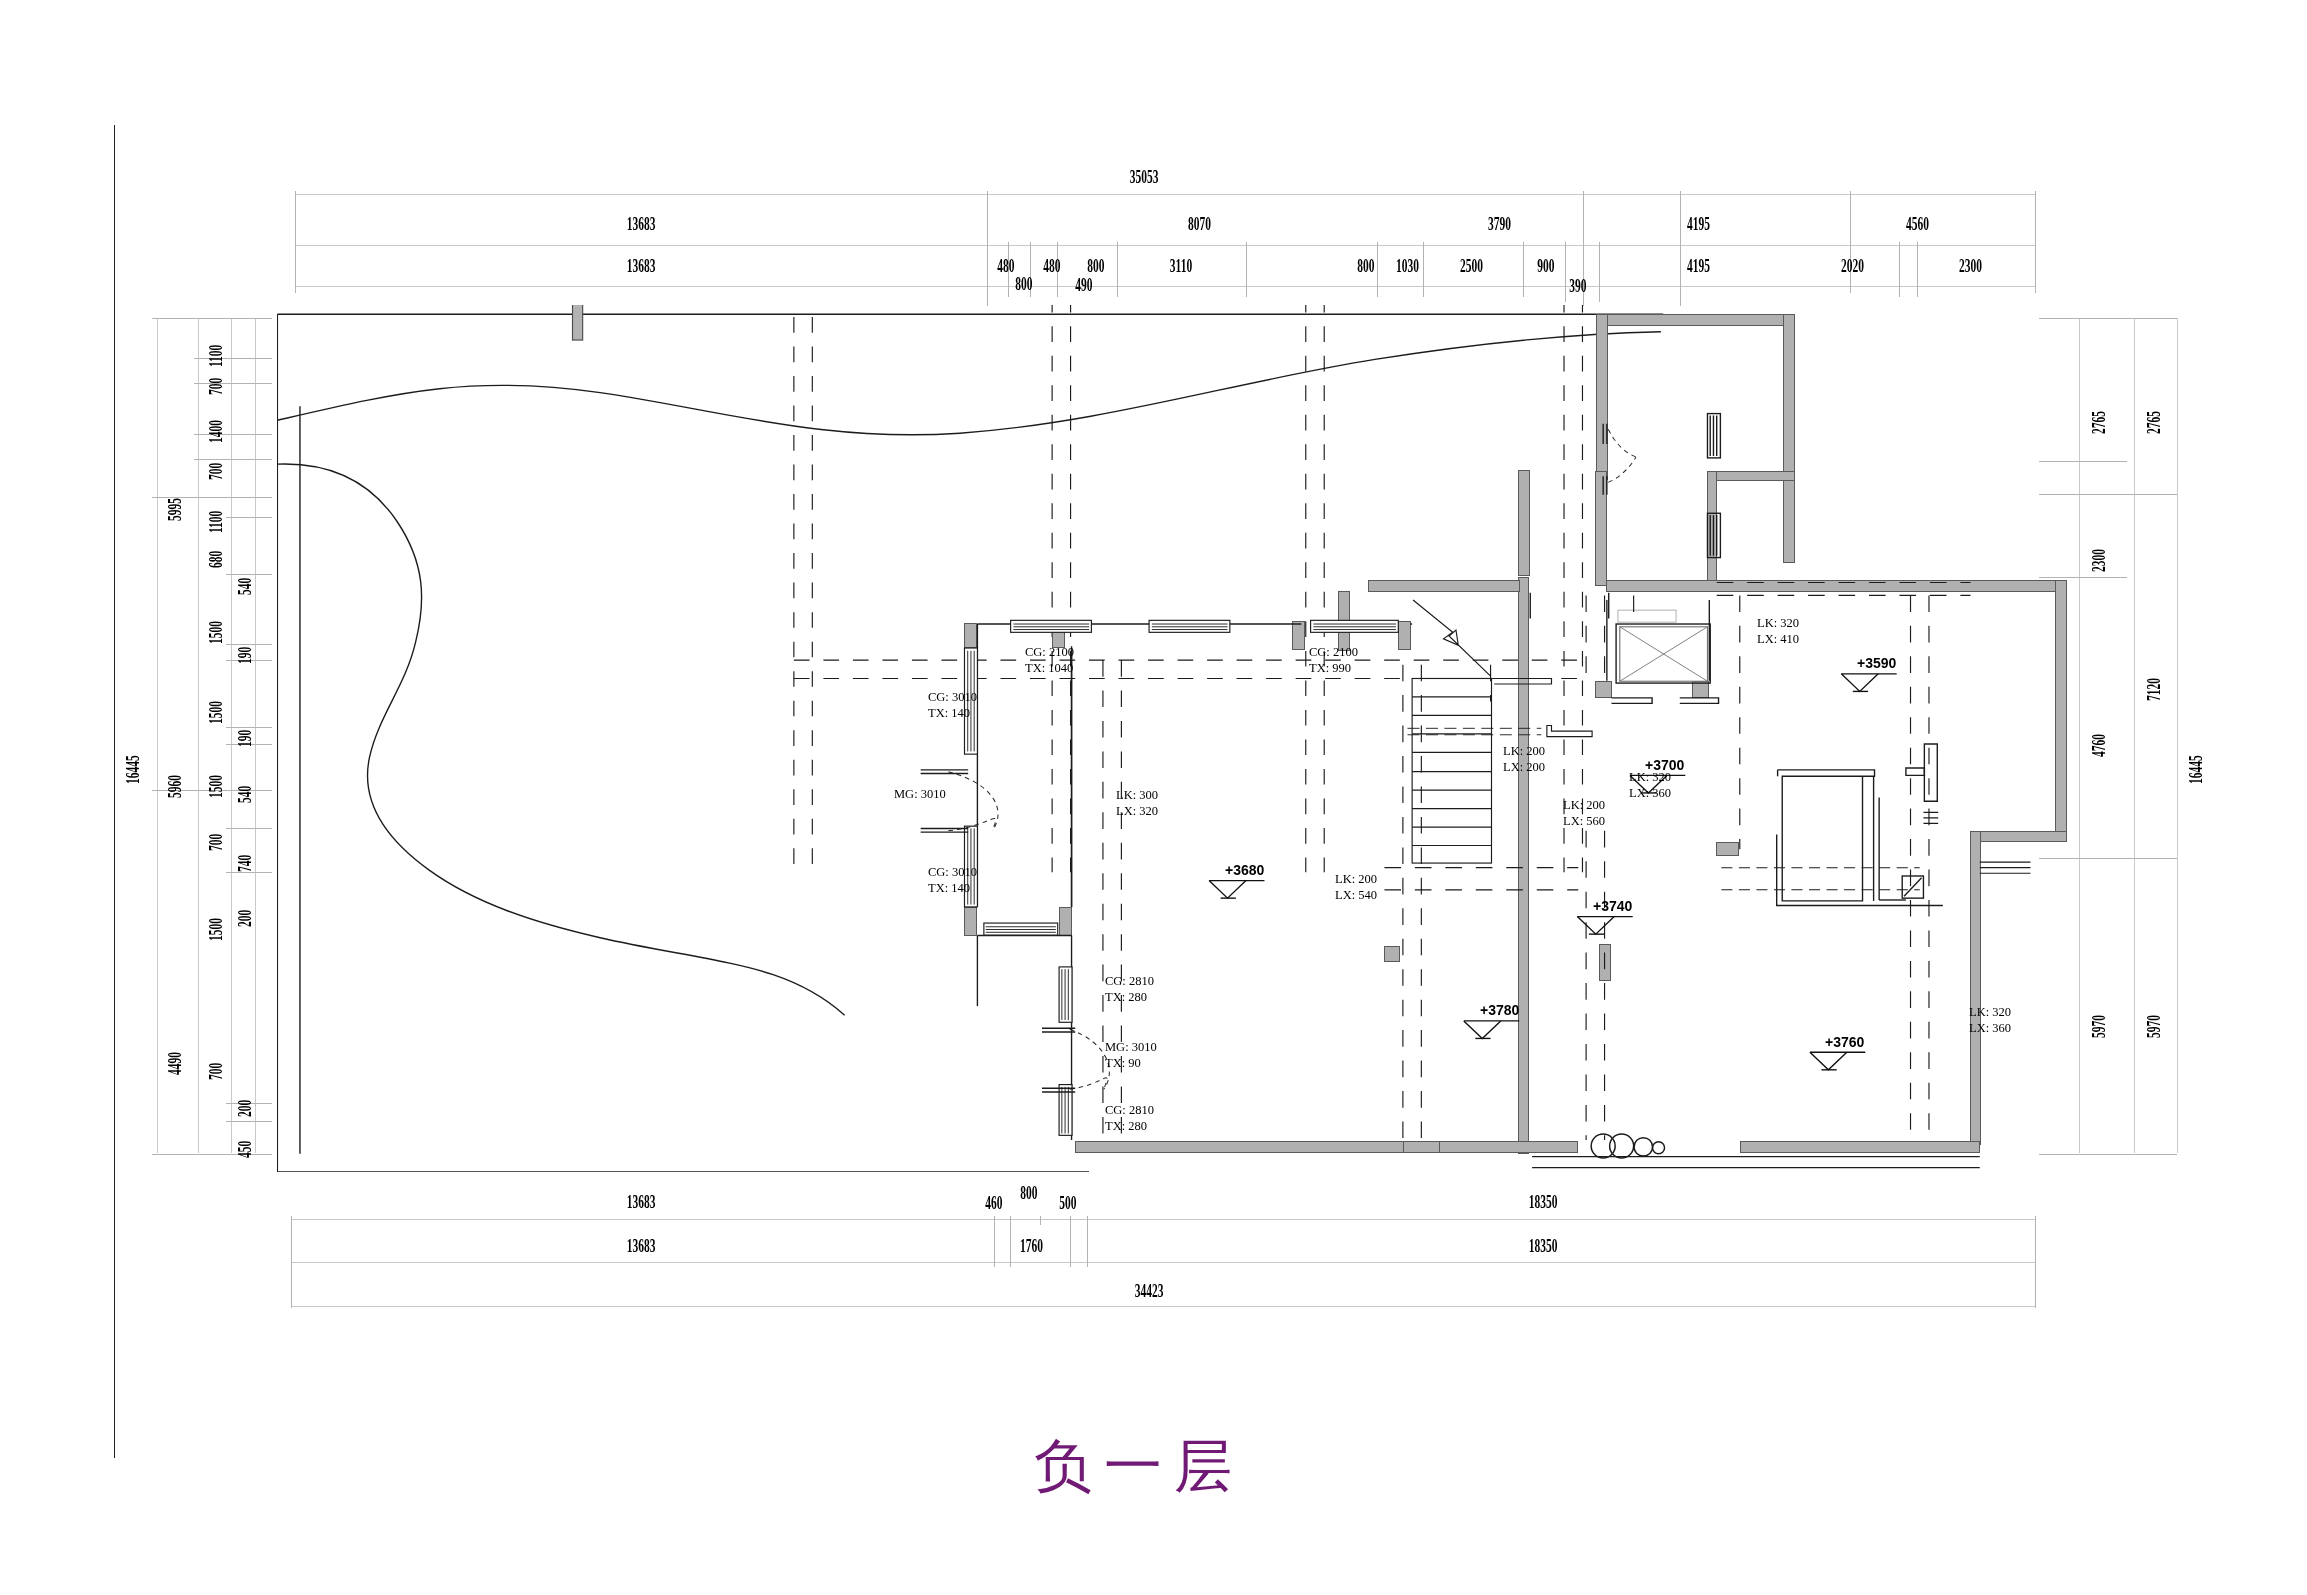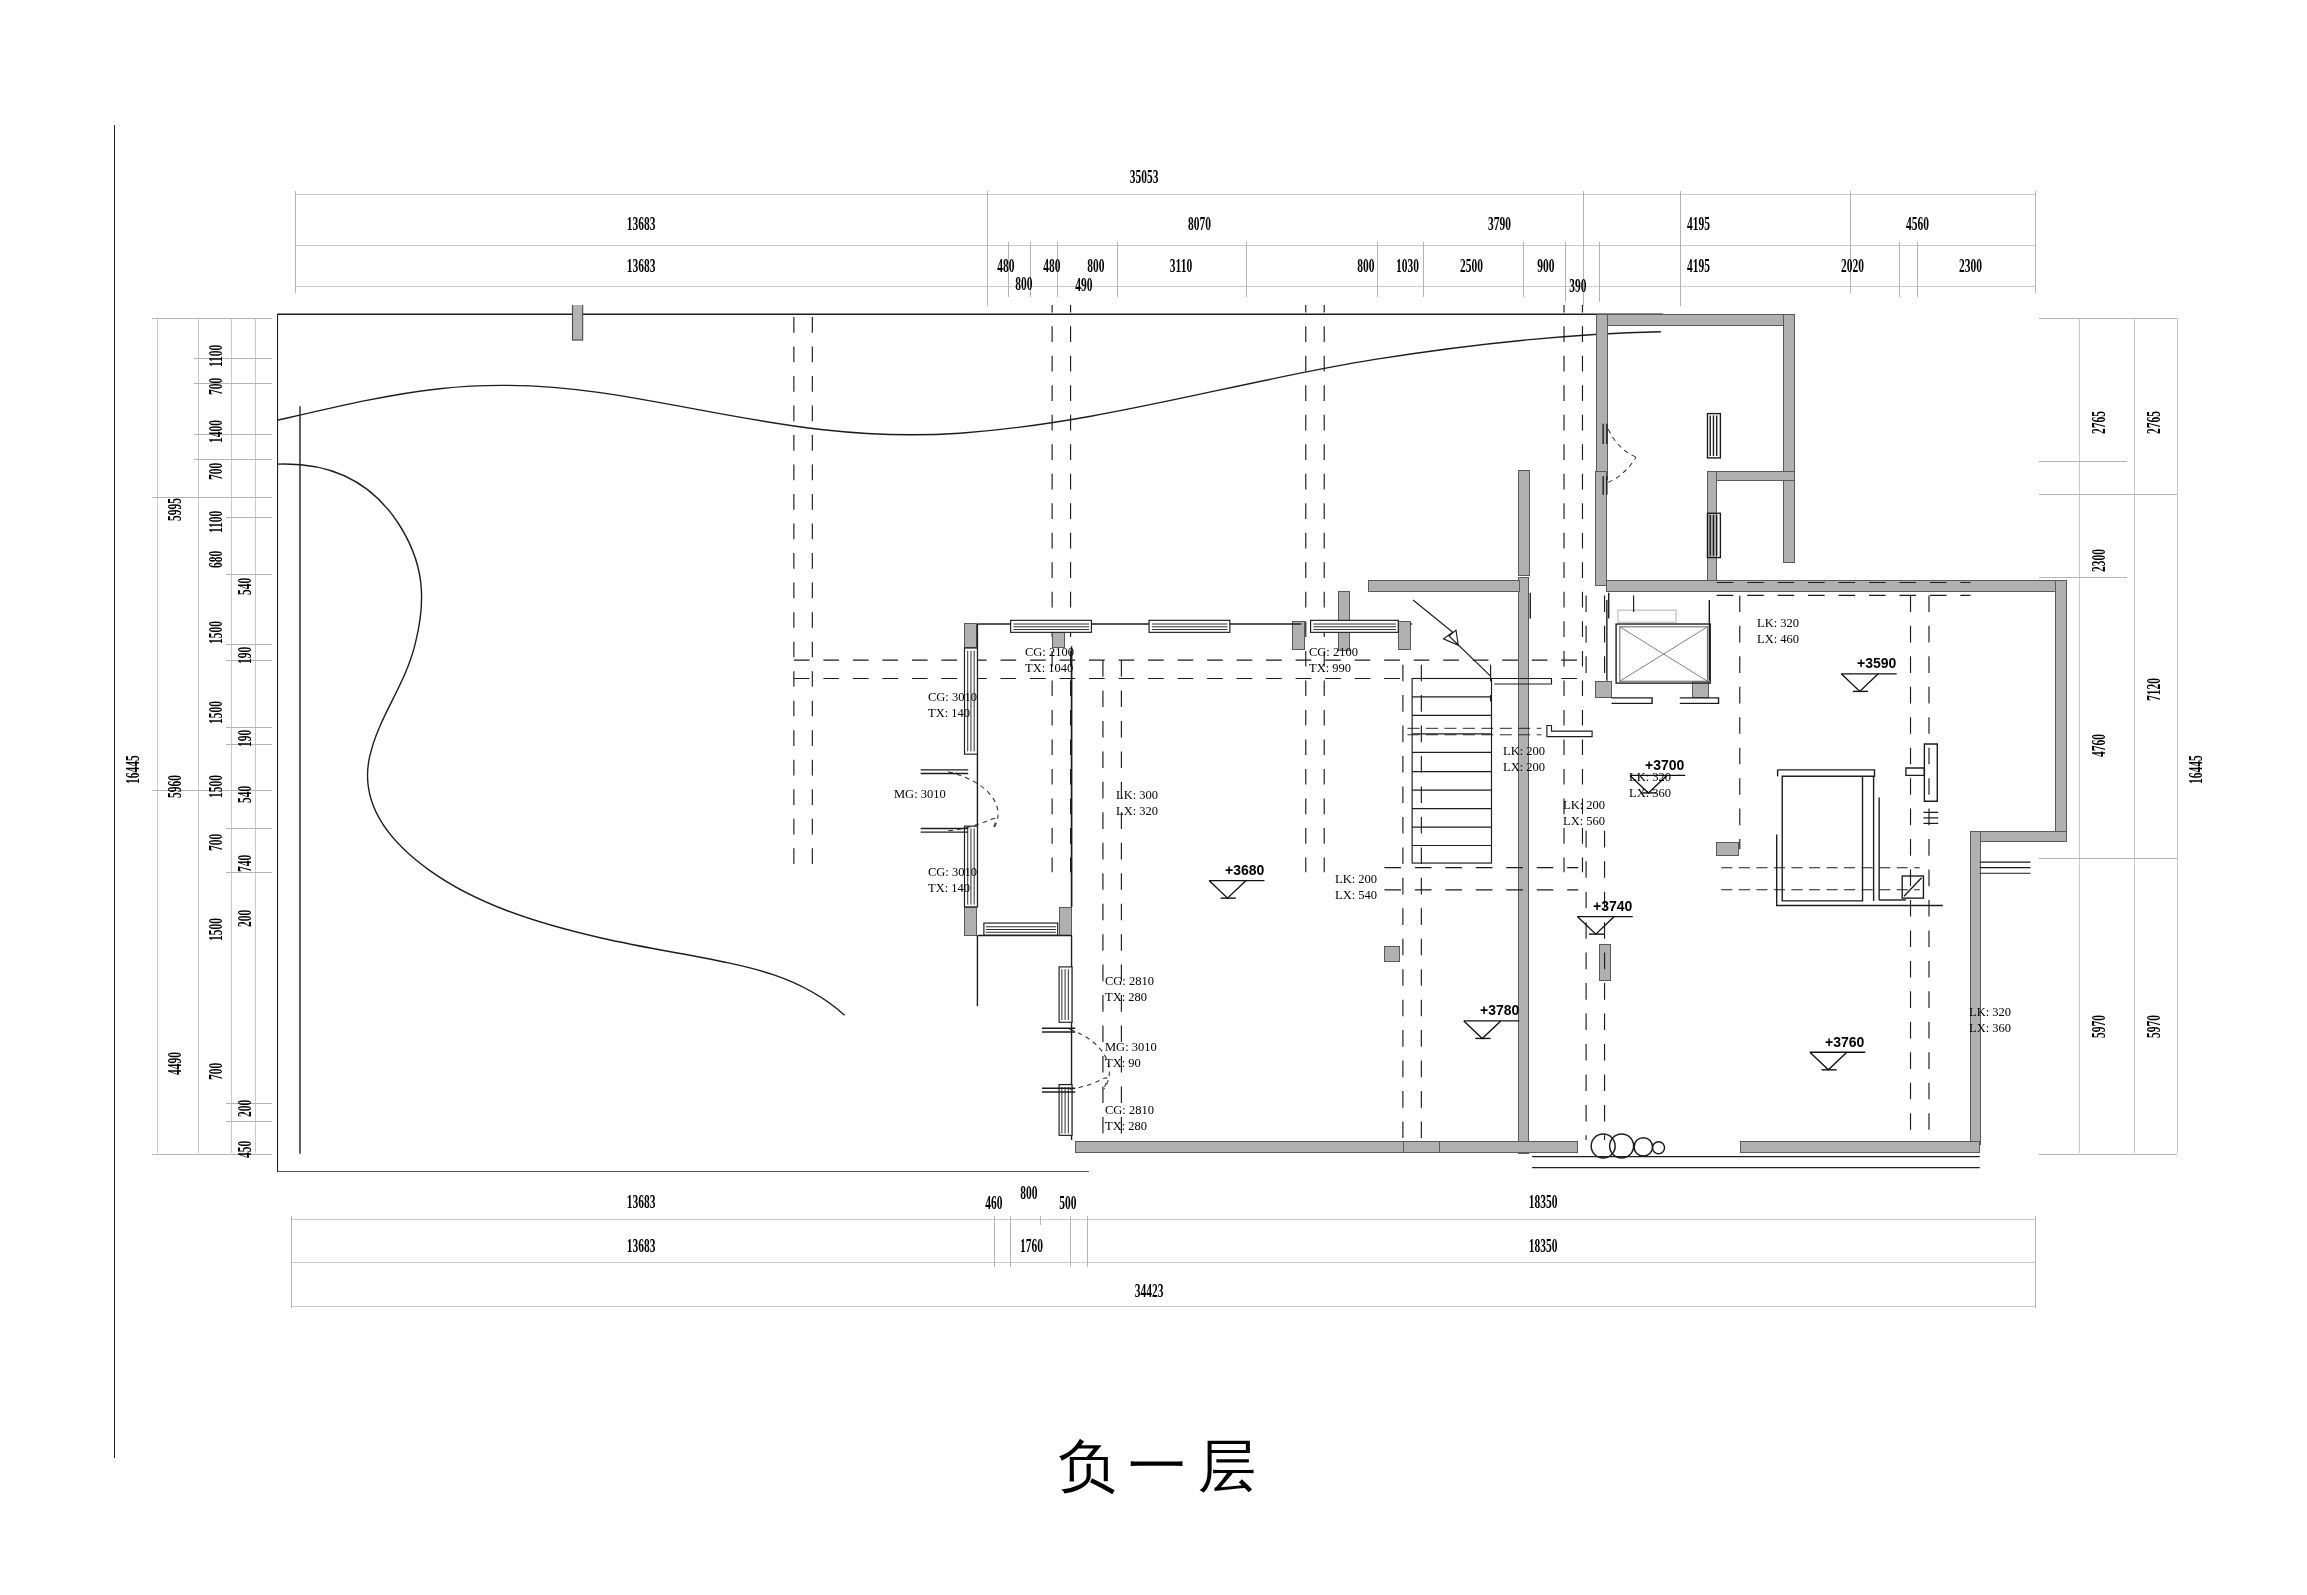--- a/index.html
+++ b/index.html
@@ -8,21 +8,21 @@
   .abs{position:absolute;}
   .dimtxt{position:absolute;font-family:"Liberation Serif",serif;color:#000;white-space:nowrap;line-height:1;}
   .dimtxt.h{font-size:18.5px;transform:scaleX(0.62);transform-origin:center center;font-weight:600;}
   .dimtxt.v{font-size:18.5px;font-weight:600;}
   .dline{position:absolute;background:#c9c9c9;}
   .dtick{position:absolute;background:#b3b3b3;}
   .ann{position:absolute;font-family:"Liberation Serif",serif;font-size:12.5px;color:#000;white-space:nowrap;line-height:1.25;letter-spacing:0px;}
   .elev{position:absolute;font-family:"Liberation Sans",sans-serif;font-size:14px;font-weight:700;color:#000;white-space:nowrap;}
   .wall{position:absolute;background:#b0b0b0;border:0.5px solid #5a5a5a;box-sizing:border-box;}
   .lineblk{position:absolute;background:#111;}
-  .title{position:absolute;font-family:"Liberation Sans",sans-serif;color:#000000;margin-left:24px;}
+  .title{position:absolute;font-family:"Liberation Sans",sans-serif;color:#701a75;}
   svg{display:block;}
 </style>
 </head>
 <body>
 
 <div id="page">
 
   <div class="lineblk" style="left:114px;top:125px;width:1.4px;height:1333px;background:#222;"></div>
 
   <div>
@@ -552,21 +552,21 @@
       <div>LX: 560</div>
     </div>
 
     <div class="ann" style="left:1335px;top:872px;">
       <div>LK: 200</div>
       <div>LX: 540</div>
     </div>
 
     <div class="ann" style="left:1757px;top:616px;">
       <div>LK: 320</div>
-      <div>LX: 460</div>
+      <div>LX: 410</div>
     </div>
 
     <div class="ann" style="left:1629px;top:770px;">
       <div>LK: 320</div>
       <div>LX: 360</div>
     </div>
 
     <div class="ann" style="left:1969px;top:1005px;">
       <div>LK: 320</div>
       <div>LX: 360</div>

